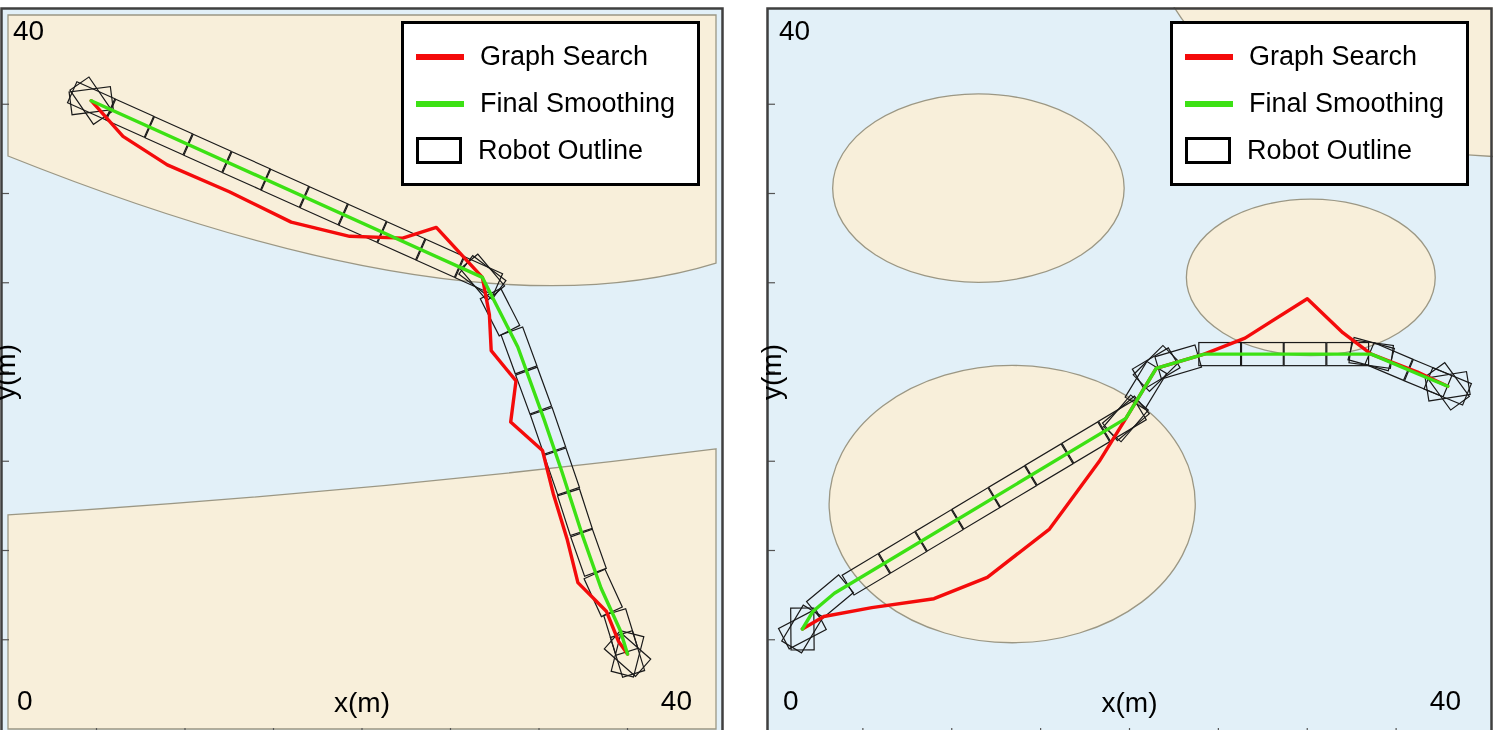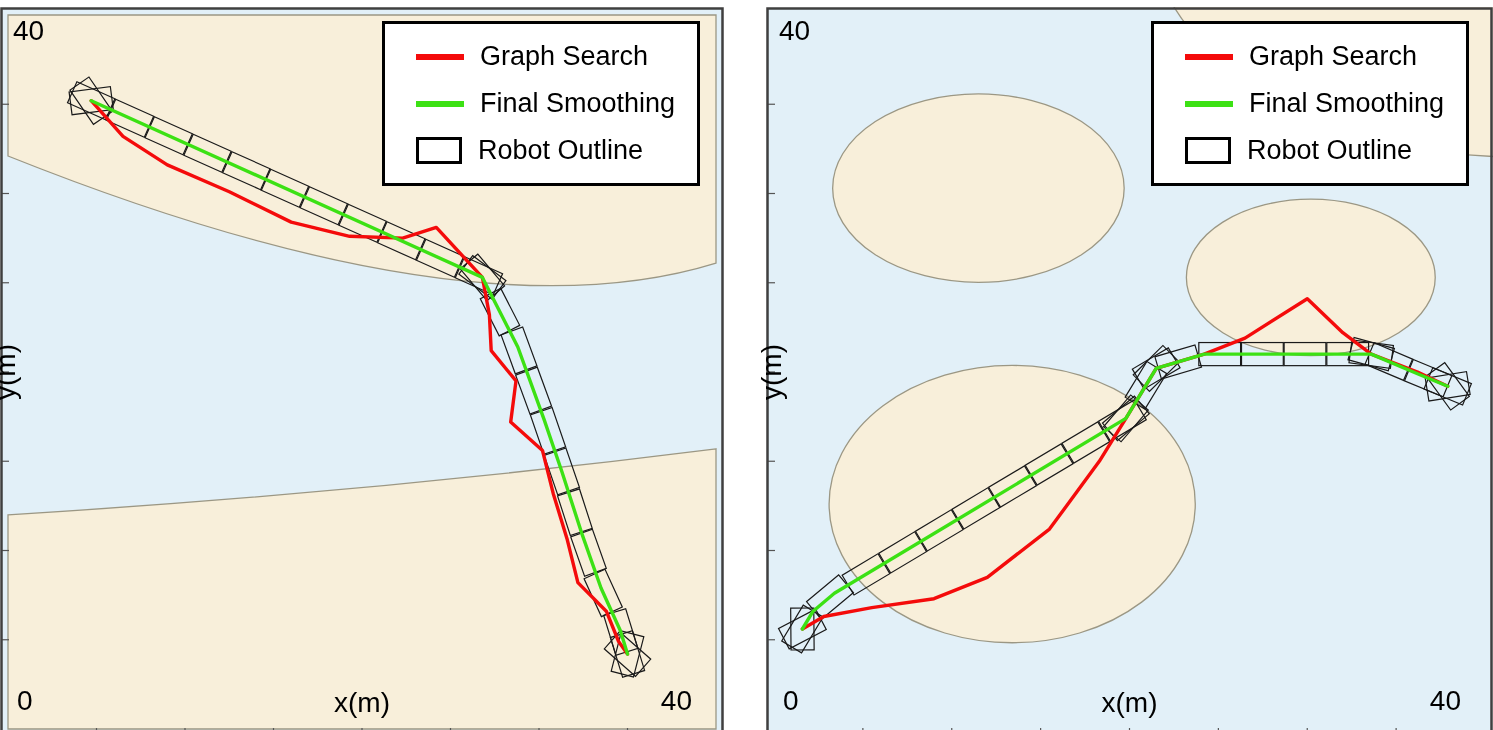--- a/index.html
+++ b/index.html
@@ -9,21 +9,21 @@
   .panel-left{left:0;width:724px;}
   .panel-right{left:766px;width:727px;}
   .panel svg{position:absolute;top:0;left:0;display:block;}
   .axis-label{position:absolute;color:#000;font-size:28px;line-height:1;user-select:none;}
   .axis-label.y-max{left:13px;top:10px;}
   .axis-label.origin{left:17px;bottom:22px;}
   .axis-label.xlabel{left:50%;bottom:20px;transform:translateX(-50%);}
   .axis-label.x-max{right:32px;bottom:22px;}
   .axis-label.ylabel{left:-22px;top:50%;transform:translateY(-50%) rotate(-90deg);}
   .legend{position:absolute;top:14px;right:24px;background:#ffffff;border:3px solid #000;
-          padding:10px 22px 10px 31px;display:flex;flex-direction:column;gap:2px;}
+          padding:10px 22px 10px 12px;display:flex;flex-direction:column;gap:2px;}
   .legend-item{display:flex;align-items:center;gap:16px;height:45px;}
   .swatch-line{width:48px;height:6px;flex:0 0 48px;}
   .swatch-rect{width:46px;height:27px;flex:0 0 46px;border:3px solid #000;background:#fff;box-sizing:border-box;}
   .legend-label{font-size:27px;color:#000;white-space:nowrap;}
 </style>
 </head>
 <body>
 
 <div class="figure">
 

